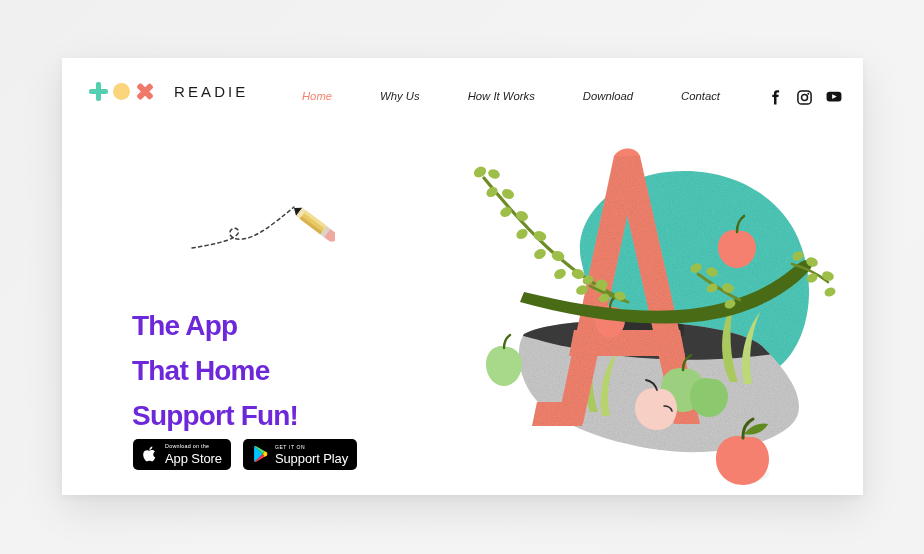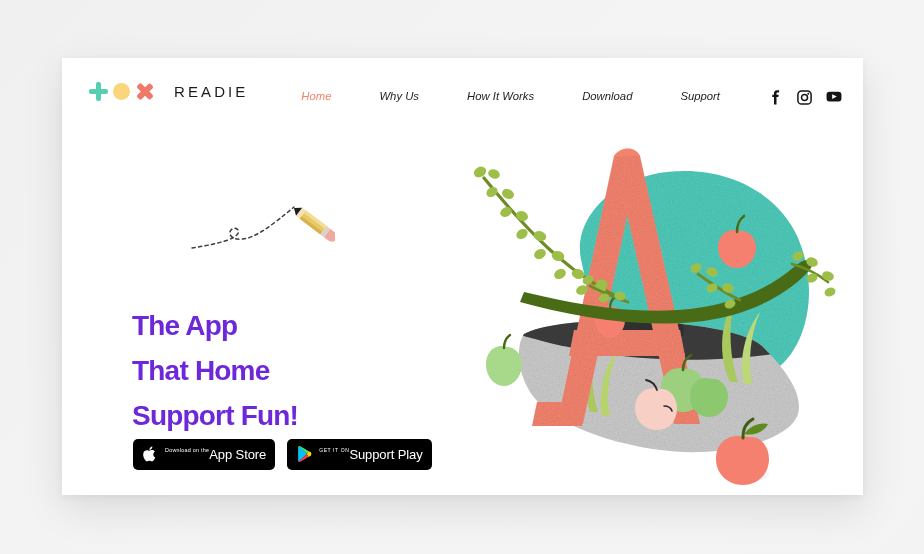--- a/index.html
+++ b/index.html
@@ -174,21 +174,21 @@
     background: #000000;
     border-radius: 5px;
     display: flex;
     align-items: center;
     padding: 0 9px;
     gap: 6px;
     cursor: pointer;
   }
   .badge-text {
     display: flex;
-    flex-direction: row;
+    flex-direction: column;
     justify-content: center;
     line-height: 1;
   }
   .badge-small {
     color: #ffffff;
     font-size: 5.4px;
     letter-spacing: 0.25px;
     margin-bottom: 2px;
     white-space: nowrap;
   }
@@ -229,21 +229,21 @@
         <span class="mark-x"></span>
       </div>
       <span id="brand-name">READIE</span>
     </div>
 
     <nav id="main-nav">
       <a class="nav-link is-active" href="#">Home</a>
       <a class="nav-link" href="#">Why Us</a>
       <a class="nav-link" href="#">How It Works</a>
       <a class="nav-link" href="#">Download</a>
-      <a class="nav-link" href="#">Support</a>
+      <a class="nav-link" href="#">Contact</a>
 
       <div class="social-group">
         <a class="social-icon" href="#">
           <svg viewBox="0 0 15 15" width="15" height="15" aria-hidden="true">
             <path d="M9.6 2.6h1.5V0.35h-2.1C7.0 0.35 6.0 1.5 6.0 3.2v1.5H4.3v2.3h1.7v7.6h2.5V7.0h1.9l0.3-2.3H8.5V3.5c0-0.6 0.3-0.9 1.1-0.9z" fill="currentColor"></path>
           </svg>
         </a>
         <a class="social-icon" href="#">
           <svg viewBox="0 0 15 15" width="15" height="15" aria-hidden="true">
             <rect x="0.9" y="0.9" width="13.2" height="13.2" rx="3.7" ry="3.7" fill="none" stroke="currentColor" stroke-width="1.5"></rect>

